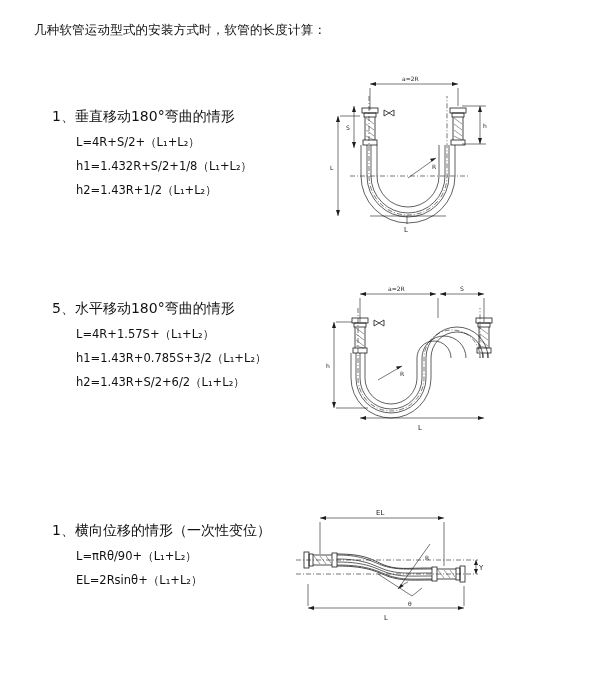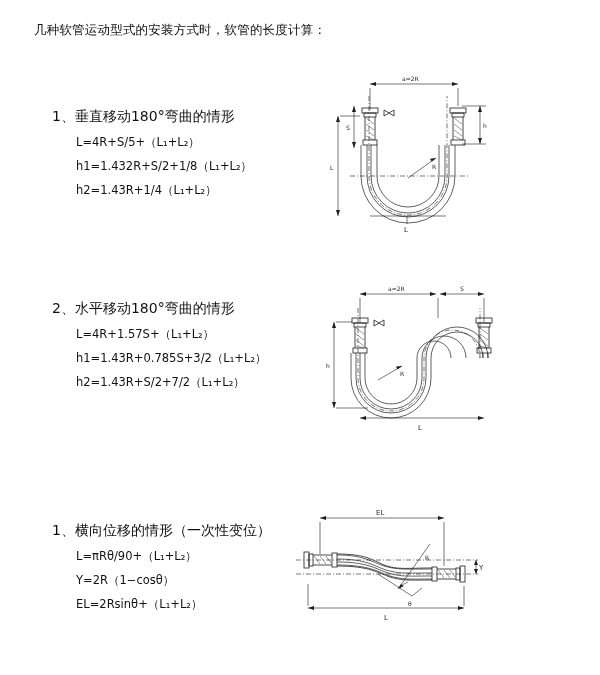--- a/index.html
+++ b/index.html
@@ -85,23 +85,23 @@
 </head>
 <body>
 
 <div class="page">
 
   <div class="heading">几种软管运动型式的安装方式时，软管的长度计算：</div>
 
   <div class="section sec1">
     <div class="text-col">
       <div class="sec-title">1、垂直移动180°弯曲的情形</div>
-      <div class="formula">L=4R+S/5+（L₁+L₂）</div>
+      <div class="formula">L=4R+S/2+（L₁+L₂）</div>
       <div class="formula">h1=1.432R+S/2+1/8（L₁+L₂）</div>
-      <div class="formula">h2=1.43R+1/4（L₁+L₂）</div>
+      <div class="formula">h2=1.43R+1/2（L₁+L₂）</div>
     </div>
 
     <div class="figure fig1">
       <svg width="190" height="200" viewBox="0 0 190 200">
 
         <path class="dim" d="M60 18 L148 18"></path>
         <path class="fl" d="M60 18 l6 -2 l0 4 z"></path>
         <path class="fl" d="M148 18 l-6 -2 l0 4 z"></path>
         <text class="lbl" x="92" y="15">a=2R</text>
 
@@ -154,24 +154,24 @@
         <path class="dim" d="M44 40 L44 82"></path>
         <path class="fl" d="M44 40 l-2 6 l4 0 z"></path>
         <path class="fl" d="M44 82 l-2 -6 l4 0 z"></path>
         <text class="lbl" x="36" y="64">S</text>
       </svg>
     </div>
   </div>
 
   <div class="section sec2">
     <div class="text-col">
-      <div class="sec-title">2、水平移动180°弯曲的情形</div>
+      <div class="sec-title">5、水平移动180°弯曲的情形</div>
       <div class="formula">L=4R+1.57S+（L₁+L₂）</div>
       <div class="formula">h1=1.43R+0.785S+3/2（L₁+L₂）</div>
-      <div class="formula">h2=1.43R+S/2+7/2（L₁+L₂）</div>
+      <div class="formula">h2=1.43R+S/2+6/2（L₁+L₂）</div>
     </div>
 
     <div class="figure fig2">
       <svg width="195" height="180" viewBox="0 0 195 180">
 
         <path class="dim" d="M52 16 L128 16"></path>
         <path class="fl" d="M52 16 l6 -2 l0 4 z"></path>
         <path class="fl" d="M128 16 l-6 -2 l0 4 z"></path>
         <text class="lbl" x="80" y="13">a=2R</text>
 
@@ -221,21 +221,20 @@
         <path class="fl" d="M176 140 l-6 -2 l0 4 z"></path>
         <text class="lbl2" x="110" y="152">L</text>
       </svg>
     </div>
   </div>
 
   <div class="section sec3">
     <div class="text-col">
       <div class="sec-title">1、横向位移的情形（一次性变位）</div>
       <div class="formula">L=πRθ/90+（L₁+L₂）</div>
-      <div class="formula">Y=2R（1−cosθ）</div>
       <div class="formula">EL=2Rsinθ+（L₁+L₂）</div>
     </div>
 
     <div class="figure fig3">
       <svg width="210" height="130" viewBox="0 0 210 130">
 
         <path class="dim" d="M40 14 L164 14"></path>
         <path class="fl" d="M40 14 l6 -2 l0 4 z"></path>
         <path class="fl" d="M164 14 l-6 -2 l0 4 z"></path>
         <text class="lbl2" x="96" y="11">EL</text>

